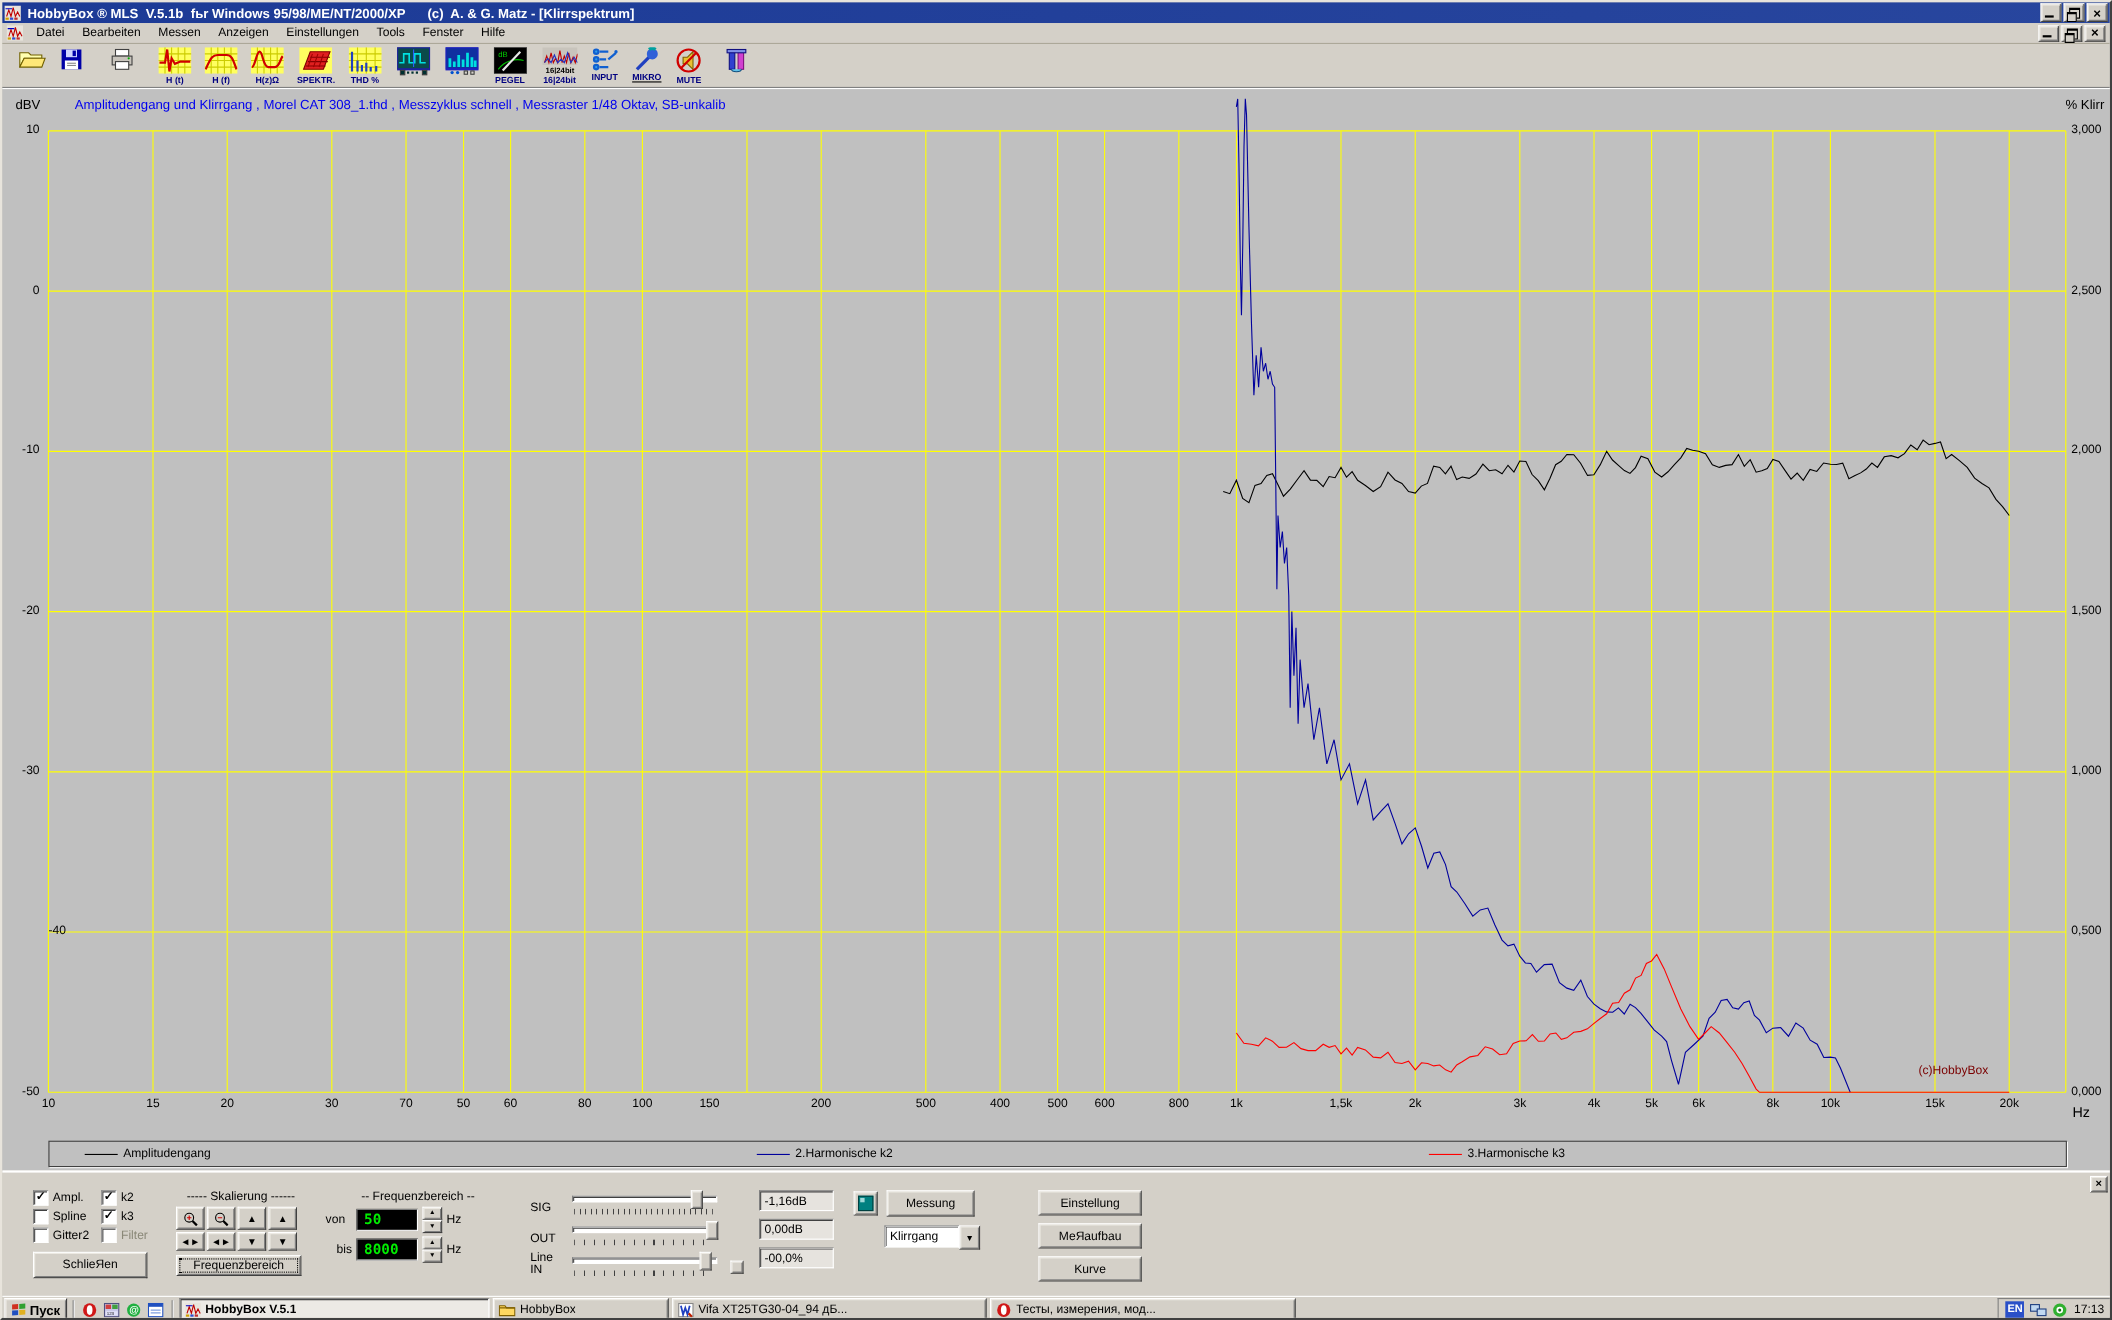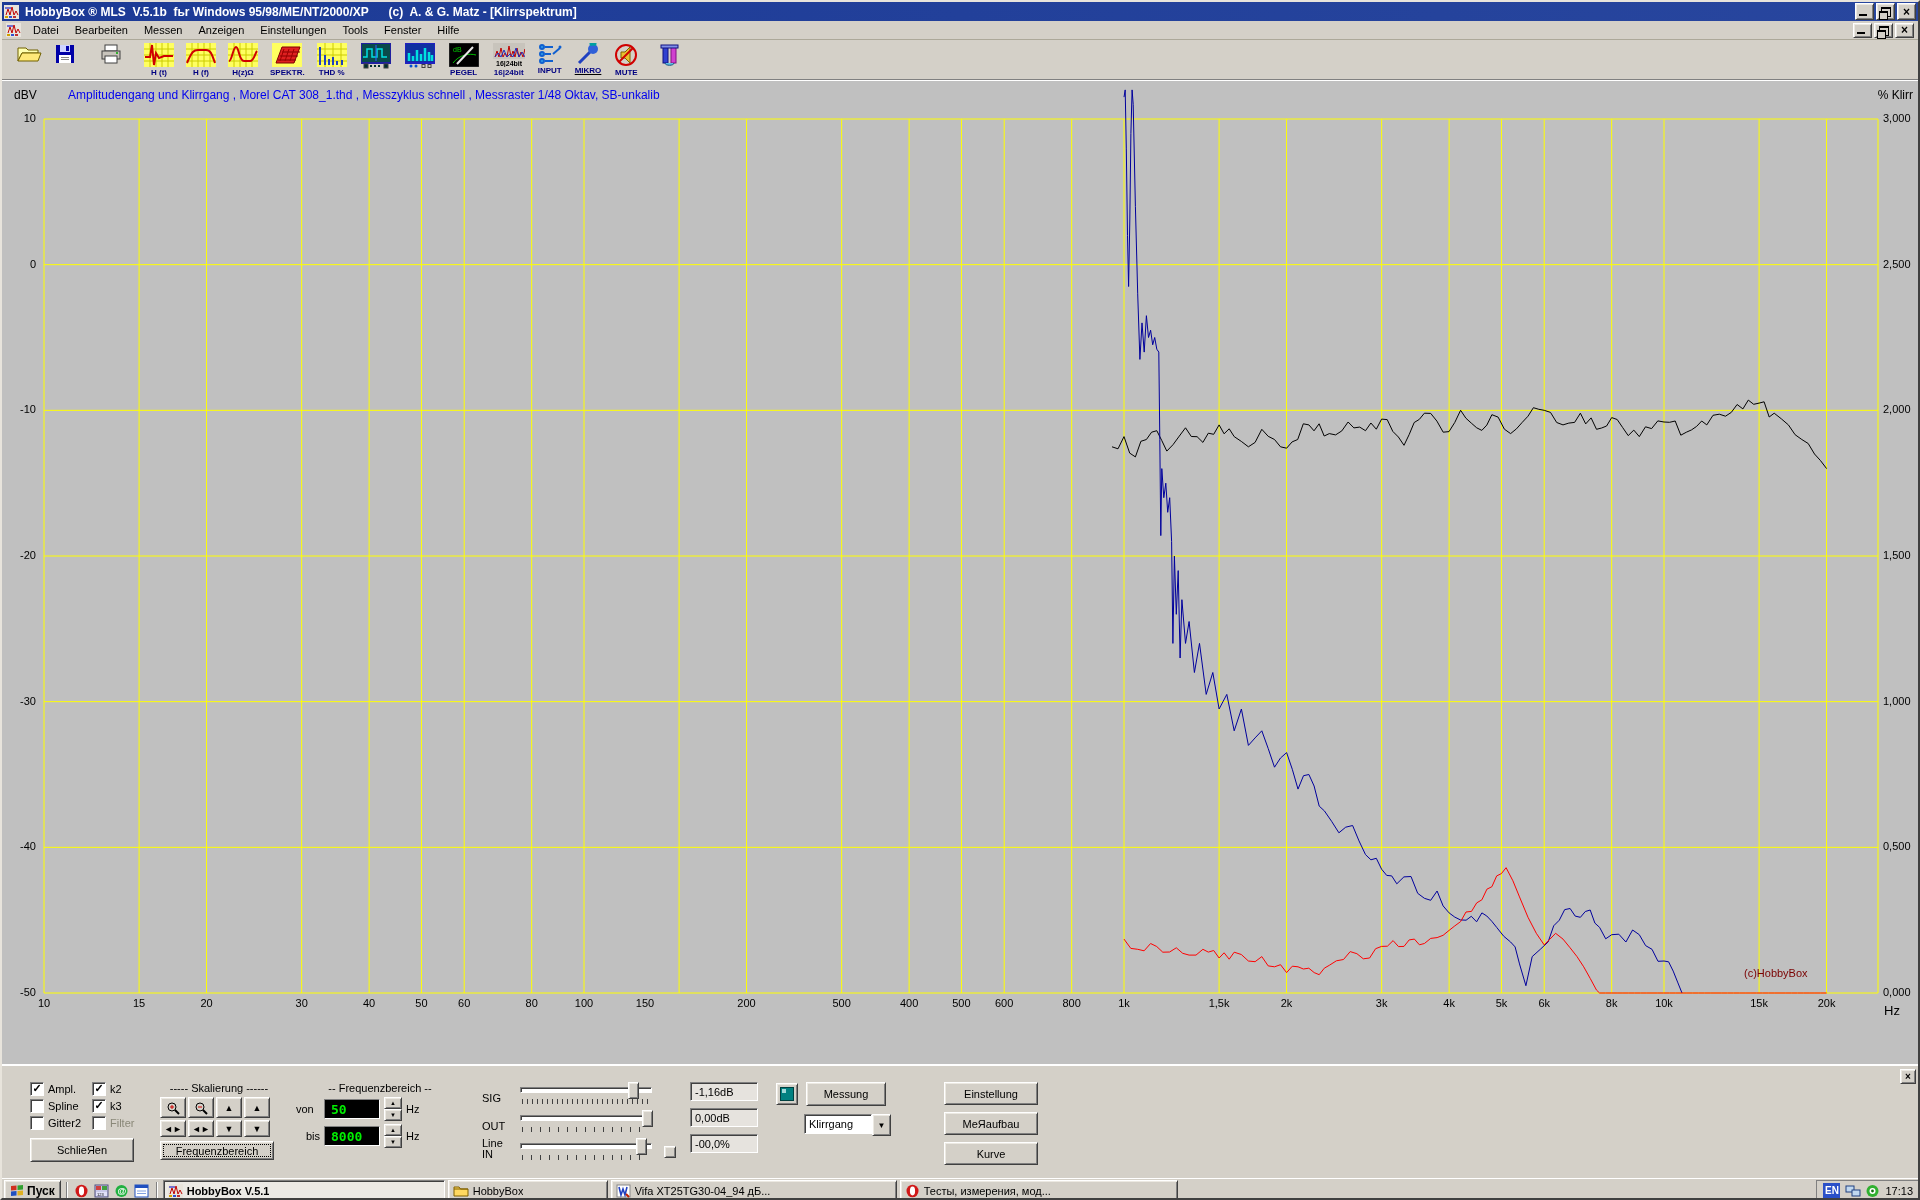--- a/index.html
+++ b/index.html
@@ -385,39 +385,53 @@
         <line x1="1622" y1="30" x2="1622" y2="904" stroke="#ffff00" stroke-width="1"></line>
         <line x1="1717.089279890068" y1="30" x2="1717.089279890068" y2="904" stroke="#ffff00" stroke-width="1"></line>
         <line x1="1784.55619765855" y1="30" x2="1784.55619765855" y2="904" stroke="#ffff00" stroke-width="1"></line>
         <line x1="1836" y1="30" x2="1836" y2="904" stroke="#ffff00" stroke-width="1"></line>
         <polyline points="1070.0,357.8 1076.0,359.8 1082.0,347.6 1087.7,364.1 1093.4,367.9 1098.9,352.3 1104.4,350.5 1109.6,343.2 1114.8,341.7 1119.8,351.6 1124.8,362.1 1131.0,355.7 1137.3,347.1 1143.5,338.8 1149.3,347.5 1155.1,347.7 1160.9,353.4 1166.3,344.2 1171.7,345.3 1177.1,335.9 1182.1,344.8 1187.2,339.8 1192.2,347.6 1199.3,352.4 1206.4,357.8 1213.1,353.4 1219.8,340.3 1226.2,347.3 1232.5,350.5 1238.5,357.8 1244.6,359.2 1250.1,352.9 1255.7,350.5 1261.3,334.8 1266.9,335.9 1272.0,341.8 1277.1,334.8 1282.2,347.0 1287.3,344.6 1293.6,345.9 1299.8,341.9 1306.1,333.0 1311.9,338.9 1317.7,338.1 1323.5,341.7 1328.9,334.0 1334.3,340.2 1339.6,330.1 1345.2,330.6 1350.8,342.4 1356.4,348.0 1362.0,356.3 1367.1,345.7 1372.2,333.5 1377.3,330.4 1382.4,324.2 1388.7,324.4 1394.9,332.1 1401.2,343.2 1407.0,342.6 1412.8,333.4 1418.6,321.3 1423.9,329.2 1429.3,334.1 1434.7,338.8 1439.8,341.4 1444.8,336.1 1449.9,325.7 1456.1,328.1 1462.4,340.2 1468.6,344.6 1474.4,339.9 1480.2,333.4 1486.0,327.2 1491.4,318.7 1496.8,320.3 1502.2,321.3 1508.5,323.4 1514.7,333.5 1521.0,335.9 1526.8,334.1 1532.6,333.4 1538.4,324.2 1543.7,334.9 1549.1,328.9 1554.5,340.3 1559.6,339.0 1564.6,337.0 1569.7,328.6 1575.2,330.5 1580.7,338.6 1586.2,346.6 1591.8,341.1 1597.3,347.6 1603.5,337.8 1609.6,339.6 1615.8,331.9 1622.0,333.0 1627.6,333.3 1633.2,332.0 1638.8,346.2 1644.4,343.2 1649.5,340.9 1654.6,337.4 1659.7,332.0 1664.8,335.9 1671.0,326.3 1677.3,325.2 1683.5,327.2 1689.3,323.4 1695.1,315.5 1700.9,319.9 1706.3,311.1 1711.7,315.3 1717.1,314.1 1722.1,312.8 1727.2,328.0 1732.2,324.2 1739.3,329.8 1746.4,335.9 1753.1,345.7 1759.8,350.5 1766.2,354.5 1772.5,365.0 1778.5,371.6 1784.6,379.6" fill="none" stroke="#000000" stroke-width="1"></polyline>
         <polyline points="1082.0,8.1 1083.2,0.9 1084.3,59.1 1085.5,146.5 1086.6,197.5 1087.8,132.0 1088.9,44.6 1090.1,0.9 1091.2,15.4 1093.4,117.4 1095.7,204.8 1097.9,270.4 1100.0,233.9 1102.2,263.1 1104.4,226.7 1106.5,248.5 1108.6,241.2 1110.7,255.8 1112.7,248.5 1114.8,260.2 1116.8,263.1 1117.8,350.5 1118.8,446.6 1119.8,379.6 1121.8,408.7 1123.8,394.2 1125.7,423.3 1127.7,408.7 1129.6,452.4 1130.9,554.4 1132.4,467.0 1134.3,525.3 1136.2,481.6 1138.1,569.0 1139.9,510.7 1143.5,554.4 1147.1,532.5 1152.4,583.5 1157.5,554.4 1164.2,605.4 1170.8,583.5 1177.1,620.0 1184.8,605.4 1192.2,641.8 1199.4,620.0 1206.4,656.4 1213.1,648.9 1219.8,641.8 1226.2,659.5 1232.5,678.2 1238.5,669.0 1244.6,663.6 1250.3,680.3 1256.0,700.1 1261.5,686.7 1266.9,685.5 1272.1,697.0 1277.2,717.1 1282.4,721.9 1289.6,732.3 1296.9,743.8 1303.7,738.2 1310.6,736.5 1317.0,751.9 1323.5,765.6 1328.9,770.8 1334.3,769.3 1339.6,780.2 1344.7,786.4 1349.7,786.9 1354.8,794.8 1361.9,787.9 1369.0,787.5 1375.7,804.3 1382.4,809.3 1388.7,811.3 1395.1,802.0 1401.1,816.9 1407.1,823.9 1412.8,828.1 1418.4,830.9 1424.1,831.2 1429.3,827.3 1434.6,832.8 1439.9,823.9 1444.8,827.0 1449.8,832.3 1454.7,838.4 1461.7,847.2 1468.6,853.0 1473.1,857.9 1477.5,874.9 1483.9,896.7 1490.2,867.6 1498.3,860.3 1506.1,853.0 1511.7,836.8 1517.3,831.2 1522.7,820.6 1528.1,819.5 1533.2,827.1 1538.4,828.3 1543.3,822.5 1548.2,821.0 1552.9,834.1 1557.6,838.4 1563.7,849.8 1569.7,845.7 1576.8,845.2 1583.9,853.0 1590.6,841.0 1597.3,845.7 1603.6,856.6 1610.0,860.3 1616.0,872.3 1622.0,872.0 1626.6,872.8 1631.2,882.1 1635.6,893.1 1640.0,904.0" fill="none" stroke="#00009c" stroke-width="1"></polyline>
         <polyline points="1082.0,850.1 1088.8,859.4 1095.7,860.3 1102.1,861.8 1108.6,854.5 1114.7,857.5 1120.8,863.2 1127.6,863.0 1134.3,858.8 1140.7,864.3 1147.1,866.1 1154.0,866.1 1160.9,860.3 1166.3,863.1 1171.7,861.5 1177.1,869.0 1182.1,863.8 1187.2,870.2 1192.2,863.2 1199.3,865.5 1206.4,872.0 1213.1,872.7 1219.8,867.6 1226.2,876.9 1232.5,877.8 1238.5,875.7 1244.6,883.6 1250.3,877.2 1256.0,877.8 1261.4,880.0 1266.8,879.2 1272.2,883.6 1277.2,885.7 1282.3,879.2 1287.3,876.3 1294.4,871.8 1301.5,870.5 1308.2,862.6 1314.9,864.7 1321.3,869.8 1327.6,869.0 1333.6,859.7 1339.6,857.4 1345.4,857.2 1351.1,851.6 1356.5,857.6 1362.0,857.4 1367.2,850.9 1372.4,850.1 1377.4,855.8 1382.4,854.5 1388.7,849.4 1395.1,848.6 1401.1,846.3 1407.1,841.4 1412.8,836.9 1418.6,832.6 1424.0,823.0 1429.5,822.4 1434.7,813.9 1439.9,810.8 1444.9,800.2 1449.9,797.7 1454.7,786.9 1459.4,784.6 1464.1,778.7 1470.9,791.8 1477.5,807.9 1486.0,828.3 1494.3,844.3 1502.2,855.9 1508.0,850.1 1513.6,844.3 1521.0,850.1 1528.1,858.8 1535.0,867.6 1541.7,877.8 1548.2,889.4 1554.5,901.1 1557.6,904.0 1563.5,904.0 1569.3,904.0 1575.1,904.0 1580.9,904.0 1586.7,904.0 1592.5,904.0 1598.4,904.0 1604.2,904.0 1610.0,904.0 1615.8,904.0 1621.6,904.0 1627.5,904.0 1633.3,904.0 1639.1,904.0 1644.9,904.0 1650.7,904.0 1656.6,904.0 1662.4,904.0 1668.2,904.0 1674.0,904.0 1679.8,904.0 1685.6,904.0 1691.5,904.0 1697.3,904.0 1703.1,904.0 1708.9,904.0 1714.7,904.0 1720.6,904.0 1726.4,904.0 1732.2,904.0 1738.0,904.0 1743.8,904.0 1749.6,904.0 1755.5,904.0 1761.3,904.0 1767.1,904.0 1772.9,904.0 1778.7,904.0 1784.6,904.0" fill="none" stroke="#ff0000" stroke-width="1"></polyline>
       </svg>
     <span class="hz">Hz</span>
     <span class="wmark">(c)HobbyBox</span>
+    <div class="legend" id="legend">
+        <span class="lent">
+          <span class="lline" style="border-color: rgb(0, 0, 0);"></span>
+          <span>Amplitudengang</span>
+        </span>
+        <span class="lent">
+          <span class="lline" style="border-color: rgb(0, 0, 156);"></span>
+          <span>2.Harmonische k2</span>
+        </span>
+        <span class="lent">
+          <span class="lline" style="border-color: rgb(255, 0, 0);"></span>
+          <span>3.Harmonische k3</span>
+        </span>
+      </div>
   <span class="ytick" style="top: 31px;">10</span>
       <span class="ytick" style="top: 176.667px;">0</span>
       <span class="ytick" style="top: 322.333px;">-10</span>
       <span class="ytick" style="top: 468px;">-20</span>
       <span class="ytick" style="top: 613.667px;">-30</span>
-      <span class="ytick" style="top: 759.333px;">-40</span>
+      <span class="ytick" style="top: 759.333px; padding-left: 24px;">-40</span>
       <span class="ytick" style="top: 905px;">-50</span>
       <span class="rtick" style="top: 31px;">3,000</span>
       <span class="rtick" style="top: 176.667px;">2,500</span>
       <span class="rtick" style="top: 322.333px;">2,000</span>
       <span class="rtick" style="top: 468px;">1,500</span>
       <span class="rtick" style="top: 613.667px;">1,000</span>
       <span class="rtick" style="top: 759.333px;">0,500</span>
       <span class="rtick" style="top: 905px;">0,000</span>
       <span class="xtick" style="left: 42px;">10</span>
       <span class="xtick" style="left: 137.089px;">15</span>
       <span class="xtick" style="left: 204.556px;">20</span>
       <span class="xtick" style="left: 299.645px;">30</span>
-      <span class="xtick" style="left: 367.112px;">40</span>
+      <span class="xtick" style="left: 367.112px;">70</span>
       <span class="xtick" style="left: 419.444px;">50</span>
       <span class="xtick" style="left: 462.202px;">60</span>
       <span class="xtick" style="left: 529.669px;">80</span>
       <span class="xtick" style="left: 582px;">100</span>
       <span class="xtick" style="left: 643px;">150</span>
       <span class="xtick" style="left: 744.556px;">200</span>
       <span class="xtick" style="left: 839.645px;">500</span>
       <span class="xtick" style="left: 907.112px;">400</span>
       <span class="xtick" style="left: 959.444px;">500</span>
       <span class="xtick" style="left: 1002.2px;">600</span>

